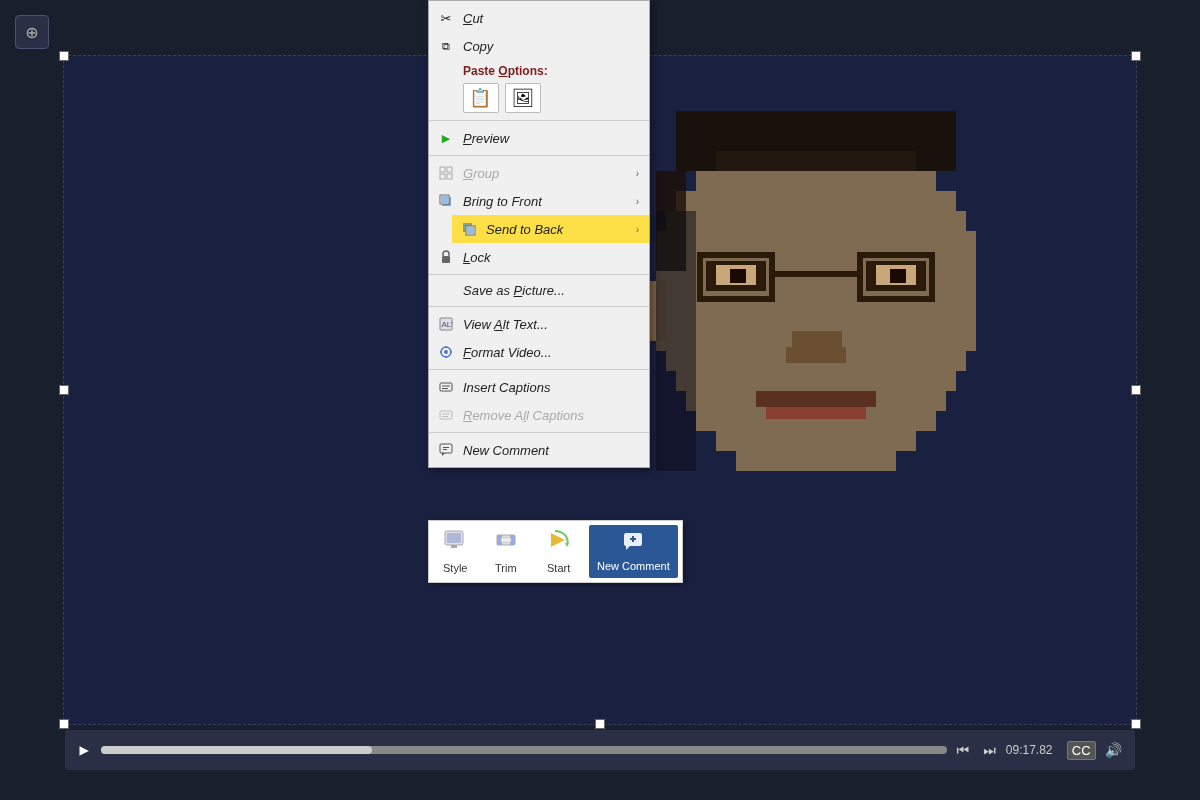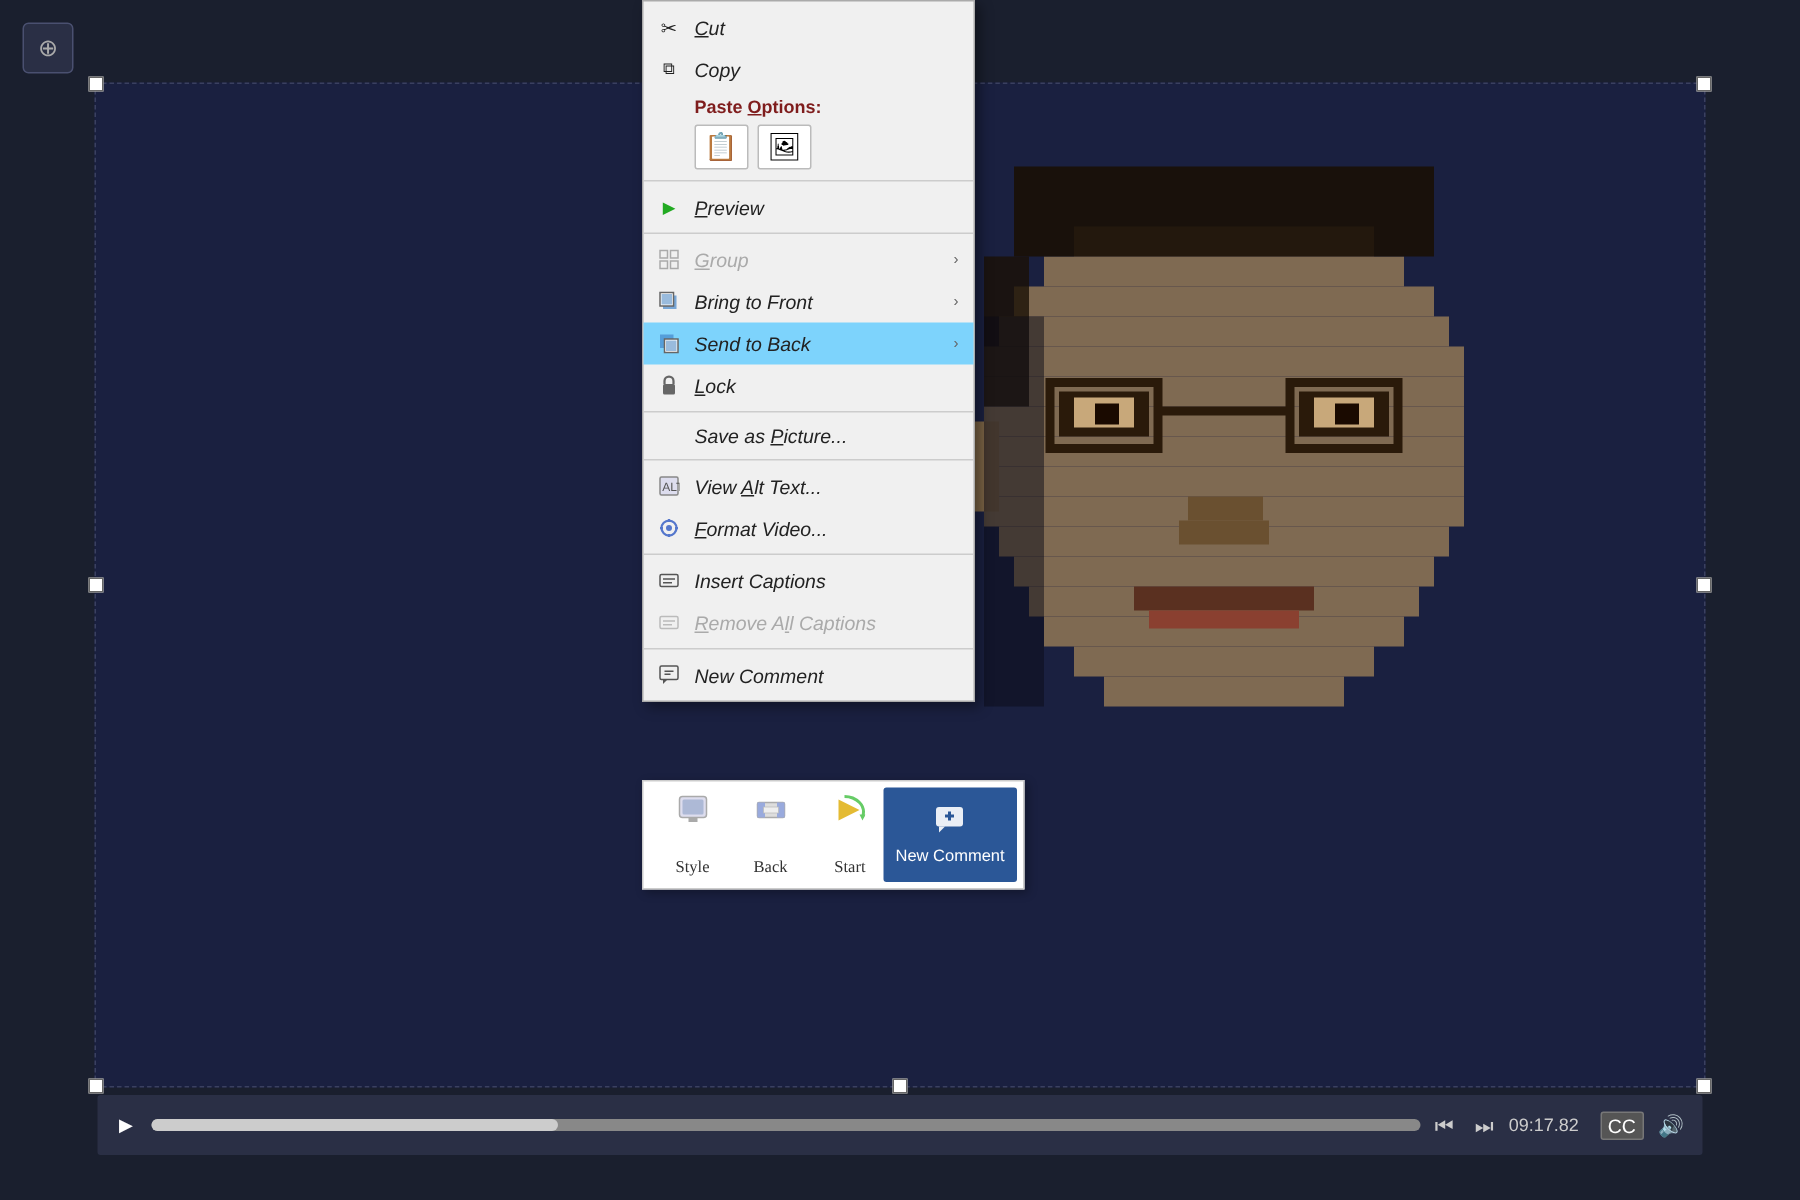--- a/index.html
+++ b/index.html
@@ -147,21 +147,22 @@
       gap: 8px;
       font-size: 13px;
     }
 
     .menu-item.disabled {
       color: #aaa;
       cursor: default;
     }
 
     .menu-item.highlighted {
-      background: #7dd3fc;
+      background: #fde047;
+      margin-left: 23px;
     }
 
     .menu-separator {
       height: 1px;
       background: #ccc;
       margin: 3px 0;
     }
 
     .menu-icon {
       width: 18px;
@@ -221,31 +222,30 @@
       border: 1px solid #ccc;
       box-shadow: 2px 2px 6px rgba(0,0,0,0.3);
       z-index: 99;
       padding: 4px;
       gap: 2px;
     }
 
     .toolbar-btn {
       display: flex;
       flex-direction: column;
-      align-items: flex-end;
+      align-items: flex-start;
       justify-content: center;
       padding: 4px 10px;
       cursor: pointer;
       font-size: 11px;
       color: #333;
       min-width: 50px;
       border: none;
       background: none;
-      gap: 16px;
-      font-family: Liberation Serif, serif;
+      gap: 6px;
     }
 
     .toolbar-icon {
       font-size: 18px;
       color: #555;
     }
 
     .toolbar-btn-new-comment {
       display: flex;
       flex-direction: column;
@@ -508,21 +508,21 @@
 
   <button class="toolbar-btn">
     <span class="toolbar-icon">
       <svg width="22" height="22" viewBox="0 0 22 22">
         <rect x="2" y="6" width="18" height="10" rx="1" fill="#ddd" stroke="#aaa" stroke-width="1"></rect>
         <rect x="2" y="6" width="5" height="10" fill="#99aadd"></rect>
         <rect x="15" y="6" width="5" height="10" fill="#99aadd"></rect>
         <rect x="6" y="9" width="10" height="4" fill="#eee" stroke="#bbb" stroke-width="0.5"></rect>
       </svg>
     </span>
-    <span>Back</span>
+    <span>Trim</span>
   </button>
 
   <button class="toolbar-btn">
     <span class="toolbar-icon">
       <svg width="22" height="22" viewBox="0 0 22 22">
         <polygon points="4,4 18,11 4,18" fill="#ddaa00" opacity="0.8"></polygon>
         <path d="M8,2 Q14,2 18,6 Q22,10 20,16" fill="none" stroke="#66cc66" stroke-width="2"></path>
         <polygon points="18,14 22,14 20,18" fill="#66cc66"></polygon>
       </svg>
     </span>

